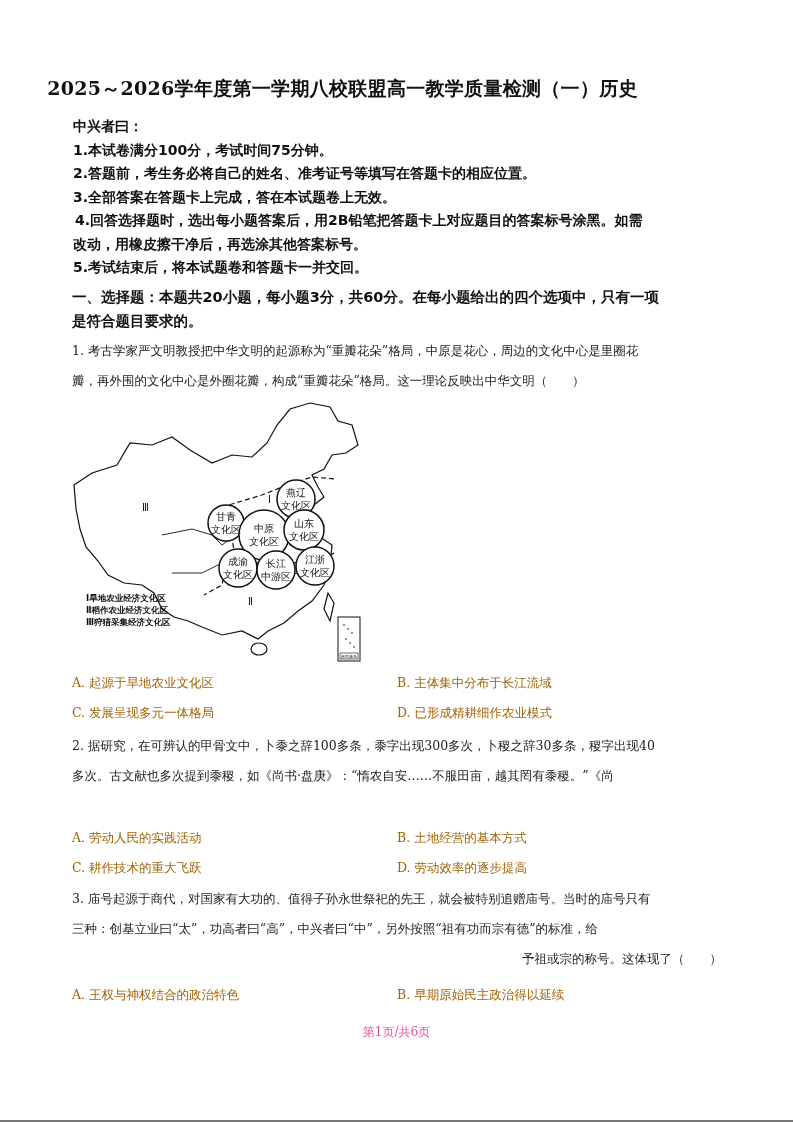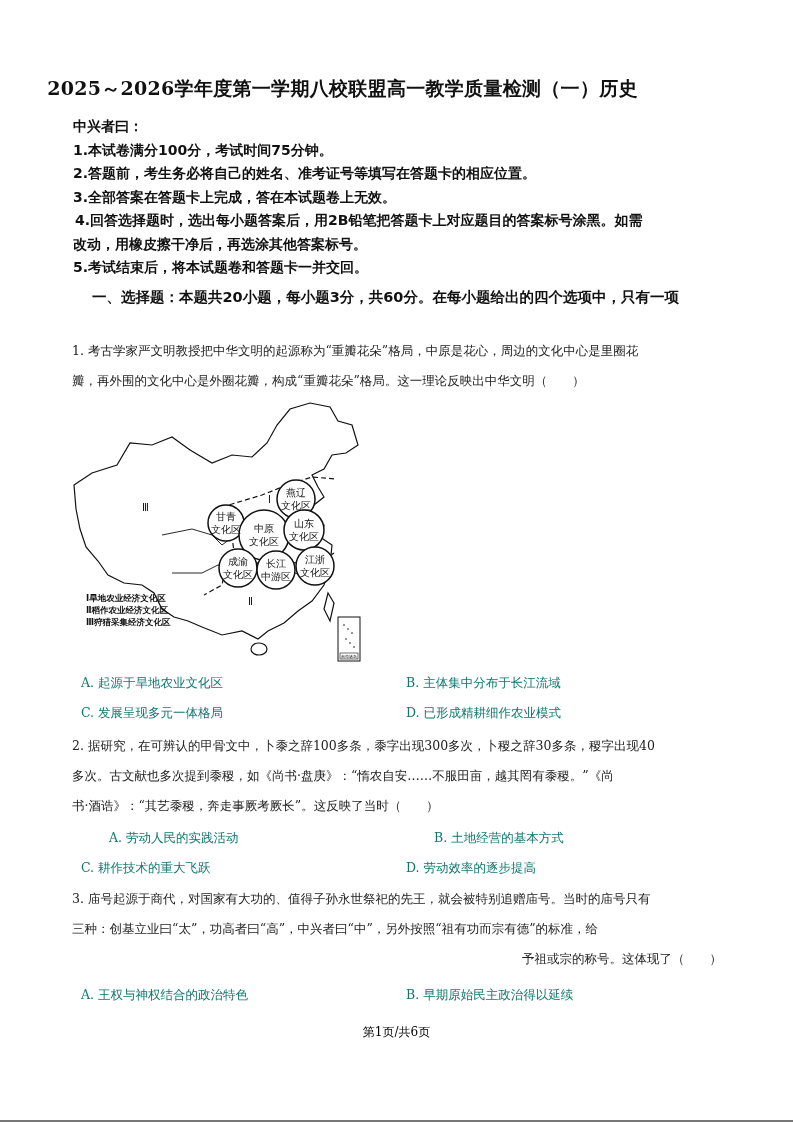--- a/index.html
+++ b/index.html
@@ -8,48 +8,49 @@
   .title { position: absolute; top: 76px; left: 0; width: 685px; text-align: center;
            font-size: 19px; font-weight: bold; letter-spacing: 0.3px;
            font-family: "DejaVu Serif", "Liberation Serif", serif; }
   .notice { position: absolute; left: 73px; width: 650px; font-size: 14px; font-weight: bold;
             font-family: "DejaVu Sans", "Liberation Sans", sans-serif; }
   .notice div { height: 23.5px; line-height: 23.5px; white-space: nowrap; }
   .section { position: absolute; left: 72px; width: 655px; font-size: 14.5px; font-weight: bold;
              line-height: 24px; font-family: "DejaVu Sans", "Liberation Sans", sans-serif; }
   .q { position: absolute; left: 72px; width: 650px; font-size: 12.5px; color: #222;
        font-family: "DejaVu Serif", "Liberation Serif", serif; line-height: 30px; }
-  .opt-row { position: absolute; left: 81px; width: 650px; font-size: 12.5px; color: #0f766e;
+  .opt-row { position: absolute; left: 72px; width: 650px; font-size: 12.5px; color: #a16207;
              font-family: "DejaVu Serif", "Liberation Serif", serif; height: 20px; }
   .opt-row span { position: absolute; top: 0; white-space: nowrap; }
   .opt-row .left { left: 0; }
   .opt-row .right { left: 325px; }
   .footer { position: absolute; top: 1024px; left: 0; width: 793px; text-align: center;
-            font-size: 12px; color: #000000; font-family: "DejaVu Serif", "Liberation Serif", serif; }
+            font-size: 12px; color: #ec4899; font-family: "DejaVu Serif", "Liberation Serif", serif; }
   .bottom-bar { position: absolute; left: 0; bottom: 0; width: 793px; height: 2px; background: #777; }
   .map { position: absolute; left: 62px; top: 395px; width: 300px; height: 270px; }
   .map text { font-family: "DejaVu Sans", "Liberation Sans", sans-serif; }
 </style>
 </head>
 <body>
 
 <div class="title">2025～2026学年度第一学期八校联盟高一教学质量检测（一）历史</div>
 
 <div class="notice" style="top:115px;">
   <div>中兴者曰：</div>
   <div>1.本试卷满分100分，考试时间75分钟。</div>
   <div>2.答题前，考生务必将自己的姓名、准考证号等填写在答题卡的相应位置。</div>
   <div>3.全部答案在答题卡上完成，答在本试题卷上无效。</div>
   <div style="padding-left:2px;">4.回答选择题时，选出每小题答案后，用2B铅笔把答题卡上对应题目的答案标号涂黑。如需</div>
   <div>改动，用橡皮擦干净后，再选涂其他答案标号。</div>
   <div>5.考试结束后，将本试题卷和答题卡一并交回。</div>
 </div>
 
 <div class="section" style="top:285px;">
-  <div style="white-space:nowrap;margin-left:20px;">一、选择题：本题共20小题，每小题3分，共60分。在每小题给出的四个选项中，只有一项</div>
+  <div style="white-space:nowrap;">一、选择题：本题共20小题，每小题3分，共60分。在每小题给出的四个选项中，只有一项</div>
+  <div>是符合题目要求的。</div>
 </div>
 
 <div class="q" style="top:336px;">
   <div style="white-space:nowrap;">1. 考古学家严文明教授把中华文明的起源称为“重瓣花朵”格局，中原是花心，周边的文化中心是里圈花</div>
   <div style="white-space:nowrap;">瓣，再外围的文化中心是外圈花瓣，构成“重瓣花朵”格局。这一理论反映出中华文明（　　）</div>
 </div>
 
 <svg class="map" viewBox="0 0 300 270">
   <g fill="none" stroke="#111" stroke-width="1.2">
 
@@ -125,24 +126,23 @@
   <span class="right">B. 主体集中分布于长江流域</span>
 </div>
 <div class="opt-row" style="top:705px;">
   <span class="left">C. 发展呈现多元一体格局</span>
   <span class="right">D. 已形成精耕细作农业模式</span>
 </div>
 
 <div class="q" style="top:731px;">
   <div style="white-space:nowrap;">2. 据研究，在可辨认的甲骨文中，卜黍之辞100多条，黍字出现300多次，卜稷之辞30多条，稷字出现40</div>
   <div style="white-space:nowrap;">多次。古文献也多次提到黍稷，如《尚书·盘庚》：“惰农自安……不服田亩，越其罔有黍稷。”《尚</div>
-  <div style="white-space:nowrap;">书·酒诰》：“其艺黍稷，奔走事厥考厥长”。这反映了当时（　　）</div>
 </div>
 
-<div class="opt-row" style="top:830px;margin-left:28px;">
+<div class="opt-row" style="top:830px;">
   <span class="left">A. 劳动人民的实践活动</span>
   <span class="right">B. 土地经营的基本方式</span>
 </div>
 <div class="opt-row" style="top:860px;">
   <span class="left">C. 耕作技术的重大飞跃</span>
   <span class="right">D. 劳动效率的逐步提高</span>
 </div>
 
 <div class="q" style="top:884px;">
   <div style="white-space:nowrap;">3. 庙号起源于商代，对国家有大功的、值得子孙永世祭祀的先王，就会被特别追赠庙号。当时的庙号只有</div>

